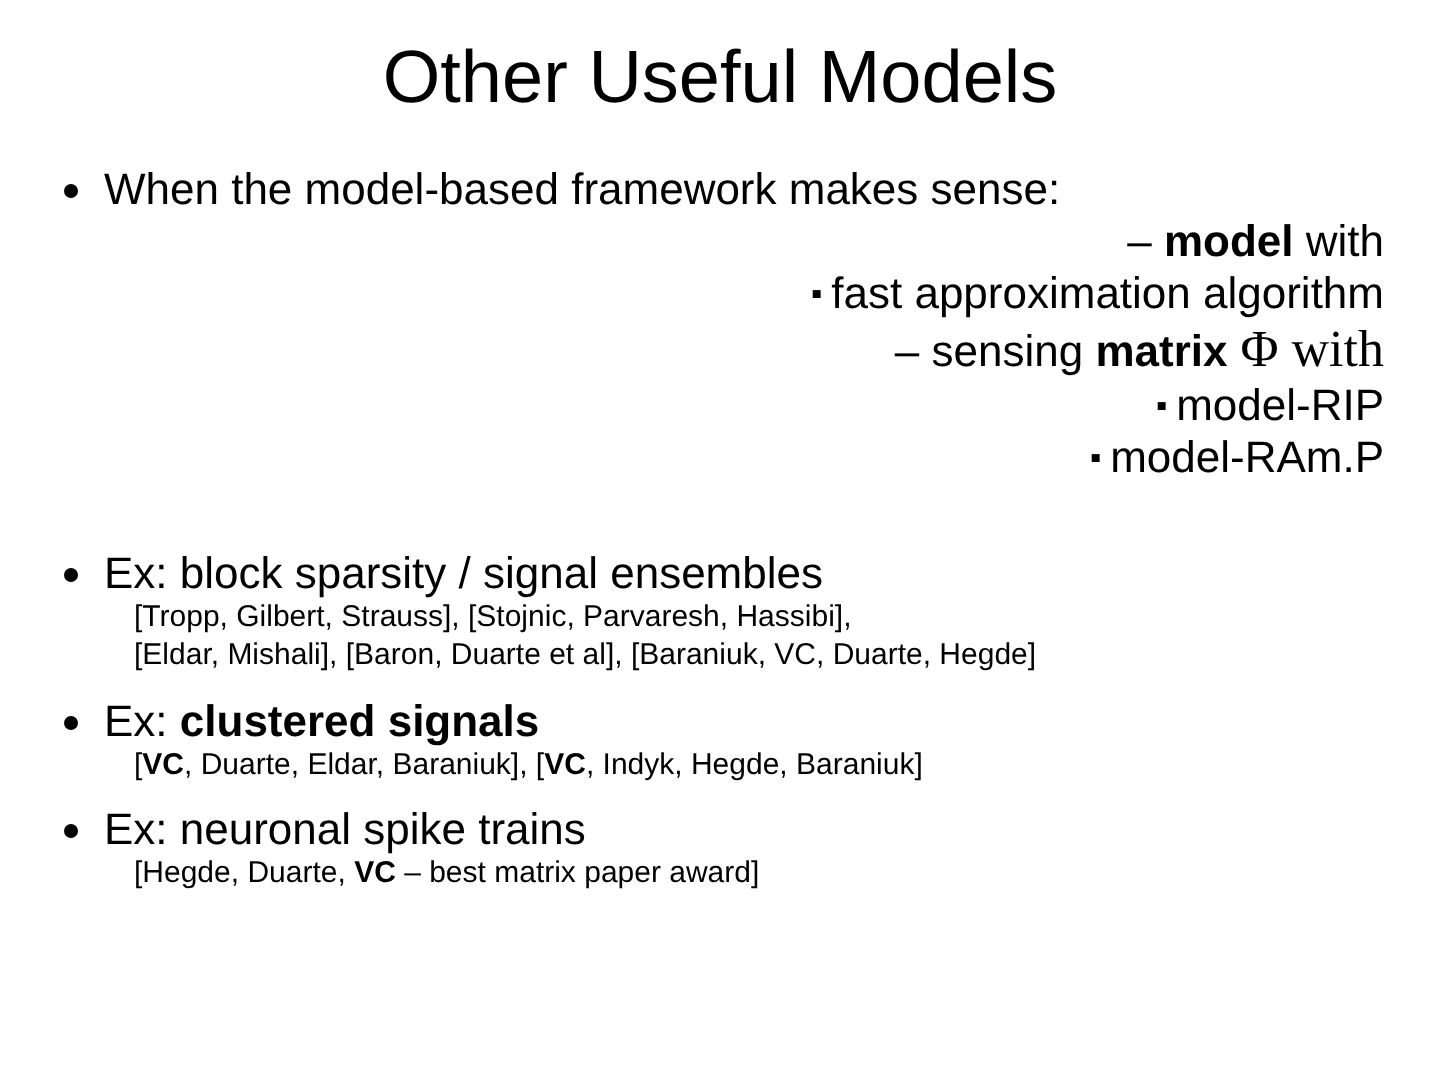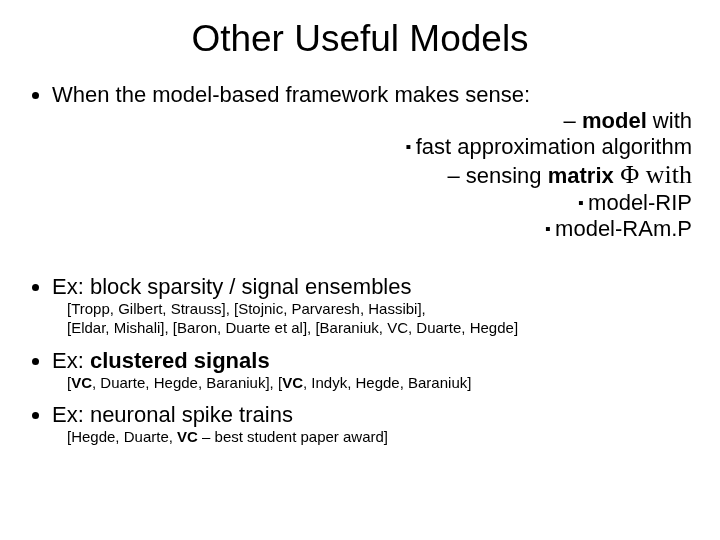--- a/index.html
+++ b/index.html
@@ -101,21 +101,21 @@
   <div class="gap"></div>
 
   <ul class="lvl1 ex-block">
     <li>
       <span>Ex:  block sparsity / signal ensembles</span>
       <span class="cite"><span style="white-space:pre-line">[Tropp, Gilbert, Strauss], [Stojnic, Parvaresh, Hassibi],
 [Eldar, Mishali], [Baron, Duarte et al], [Baraniuk, VC, Duarte, Hegde]</span></span>
     </li>
     <li class="ex-block">
       <span>Ex:  </span><span class="b">clustered signals</span>
-      <span class="cite"><span>[</span><span class="b">VC</span><span>, Duarte, Hegde, Baraniuk], [</span><span class="b">VC</span><span>, Indyk, Hegde, Baraniuk]</span></span>
+      <span class="cite"><span>[</span><span class="b">VC</span><span>, Duarte, Eldar, Baraniuk], [</span><span class="b">VC</span><span>, Indyk, Hegde, Baraniuk]</span></span>
     </li>
     <li class="ex-block">
       <span>Ex:  neuronal spike trains</span>
-      <span class="cite"><span>[Hegde, Duarte, </span><span class="b">VC</span><span> – best student paper award]</span></span>
+      <span class="cite"><span>[Hegde, Duarte, </span><span class="b">VC</span><span> – best matrix paper award]</span></span>
     </li>
   </ul>
 
 </div>
 
 </body></html>

